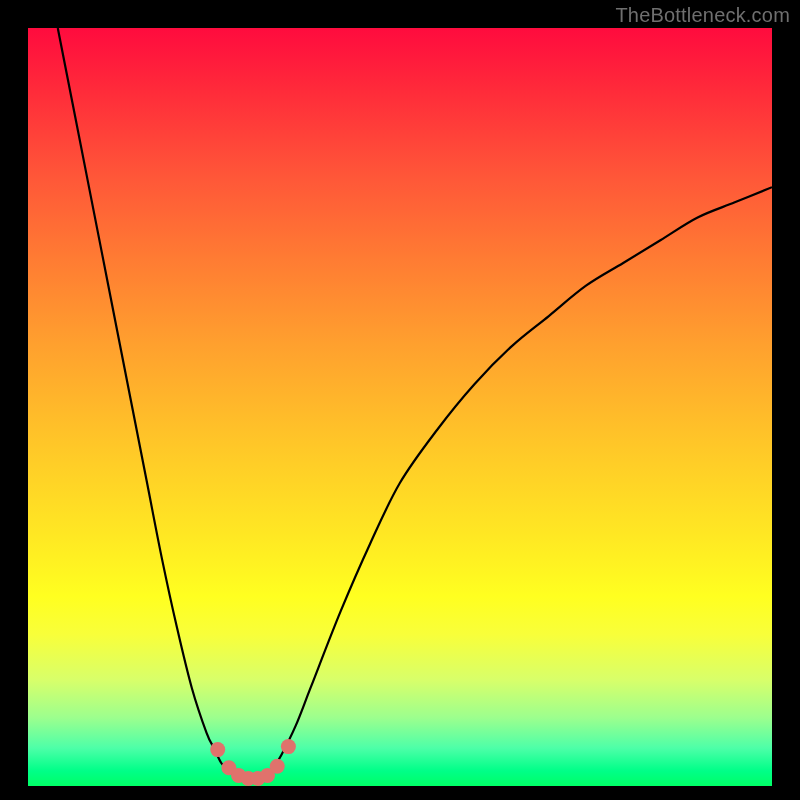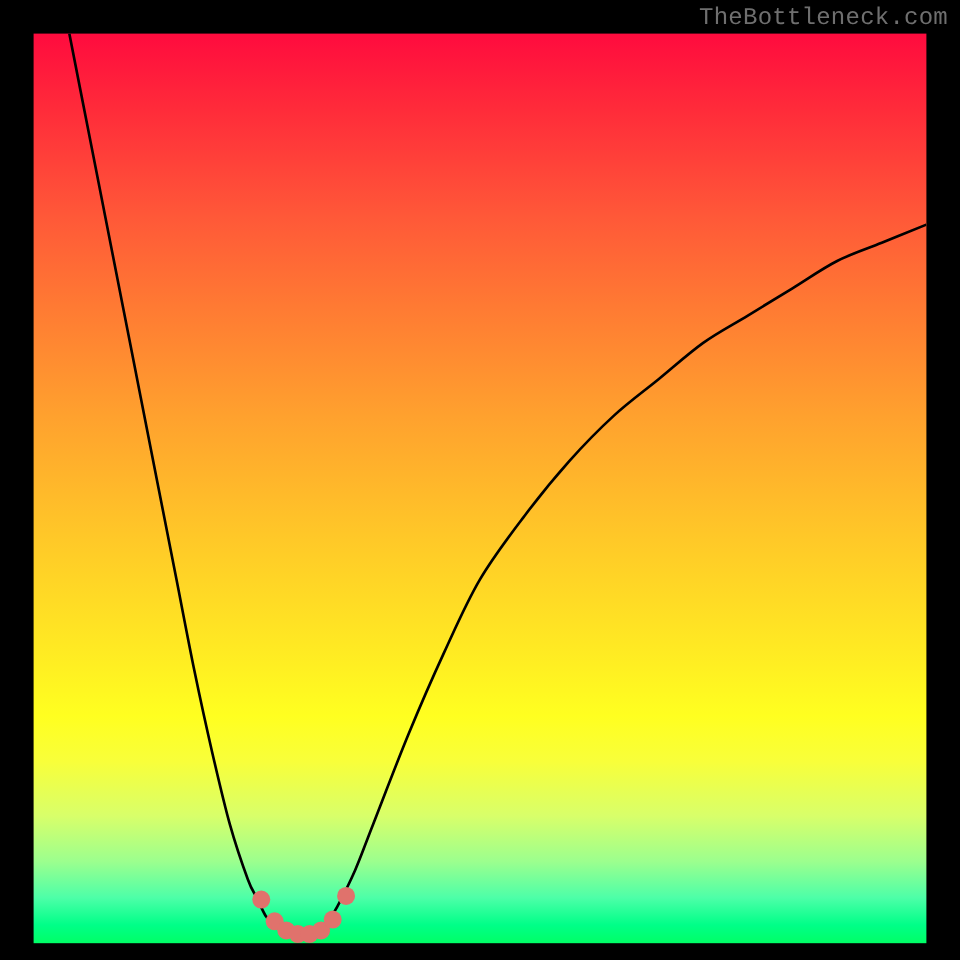--- a/index.html
+++ b/index.html
@@ -36,21 +36,20 @@
   }
   .watermark {
     position: absolute;
     top: 4px;
     right: 10px;
     color: #6f6f6f;
     font-size: 20px;
     font-weight: 500;
     letter-spacing: 0.2px;
     user-select: none;
-    font-family: Liberation Mono, monospace;
   }
   svg.curve {
     position: absolute;
     left: 0;
     top: 0;
     width: 744px;
     height: 758px;
   }
   .dot {
     fill: #e0726c;

